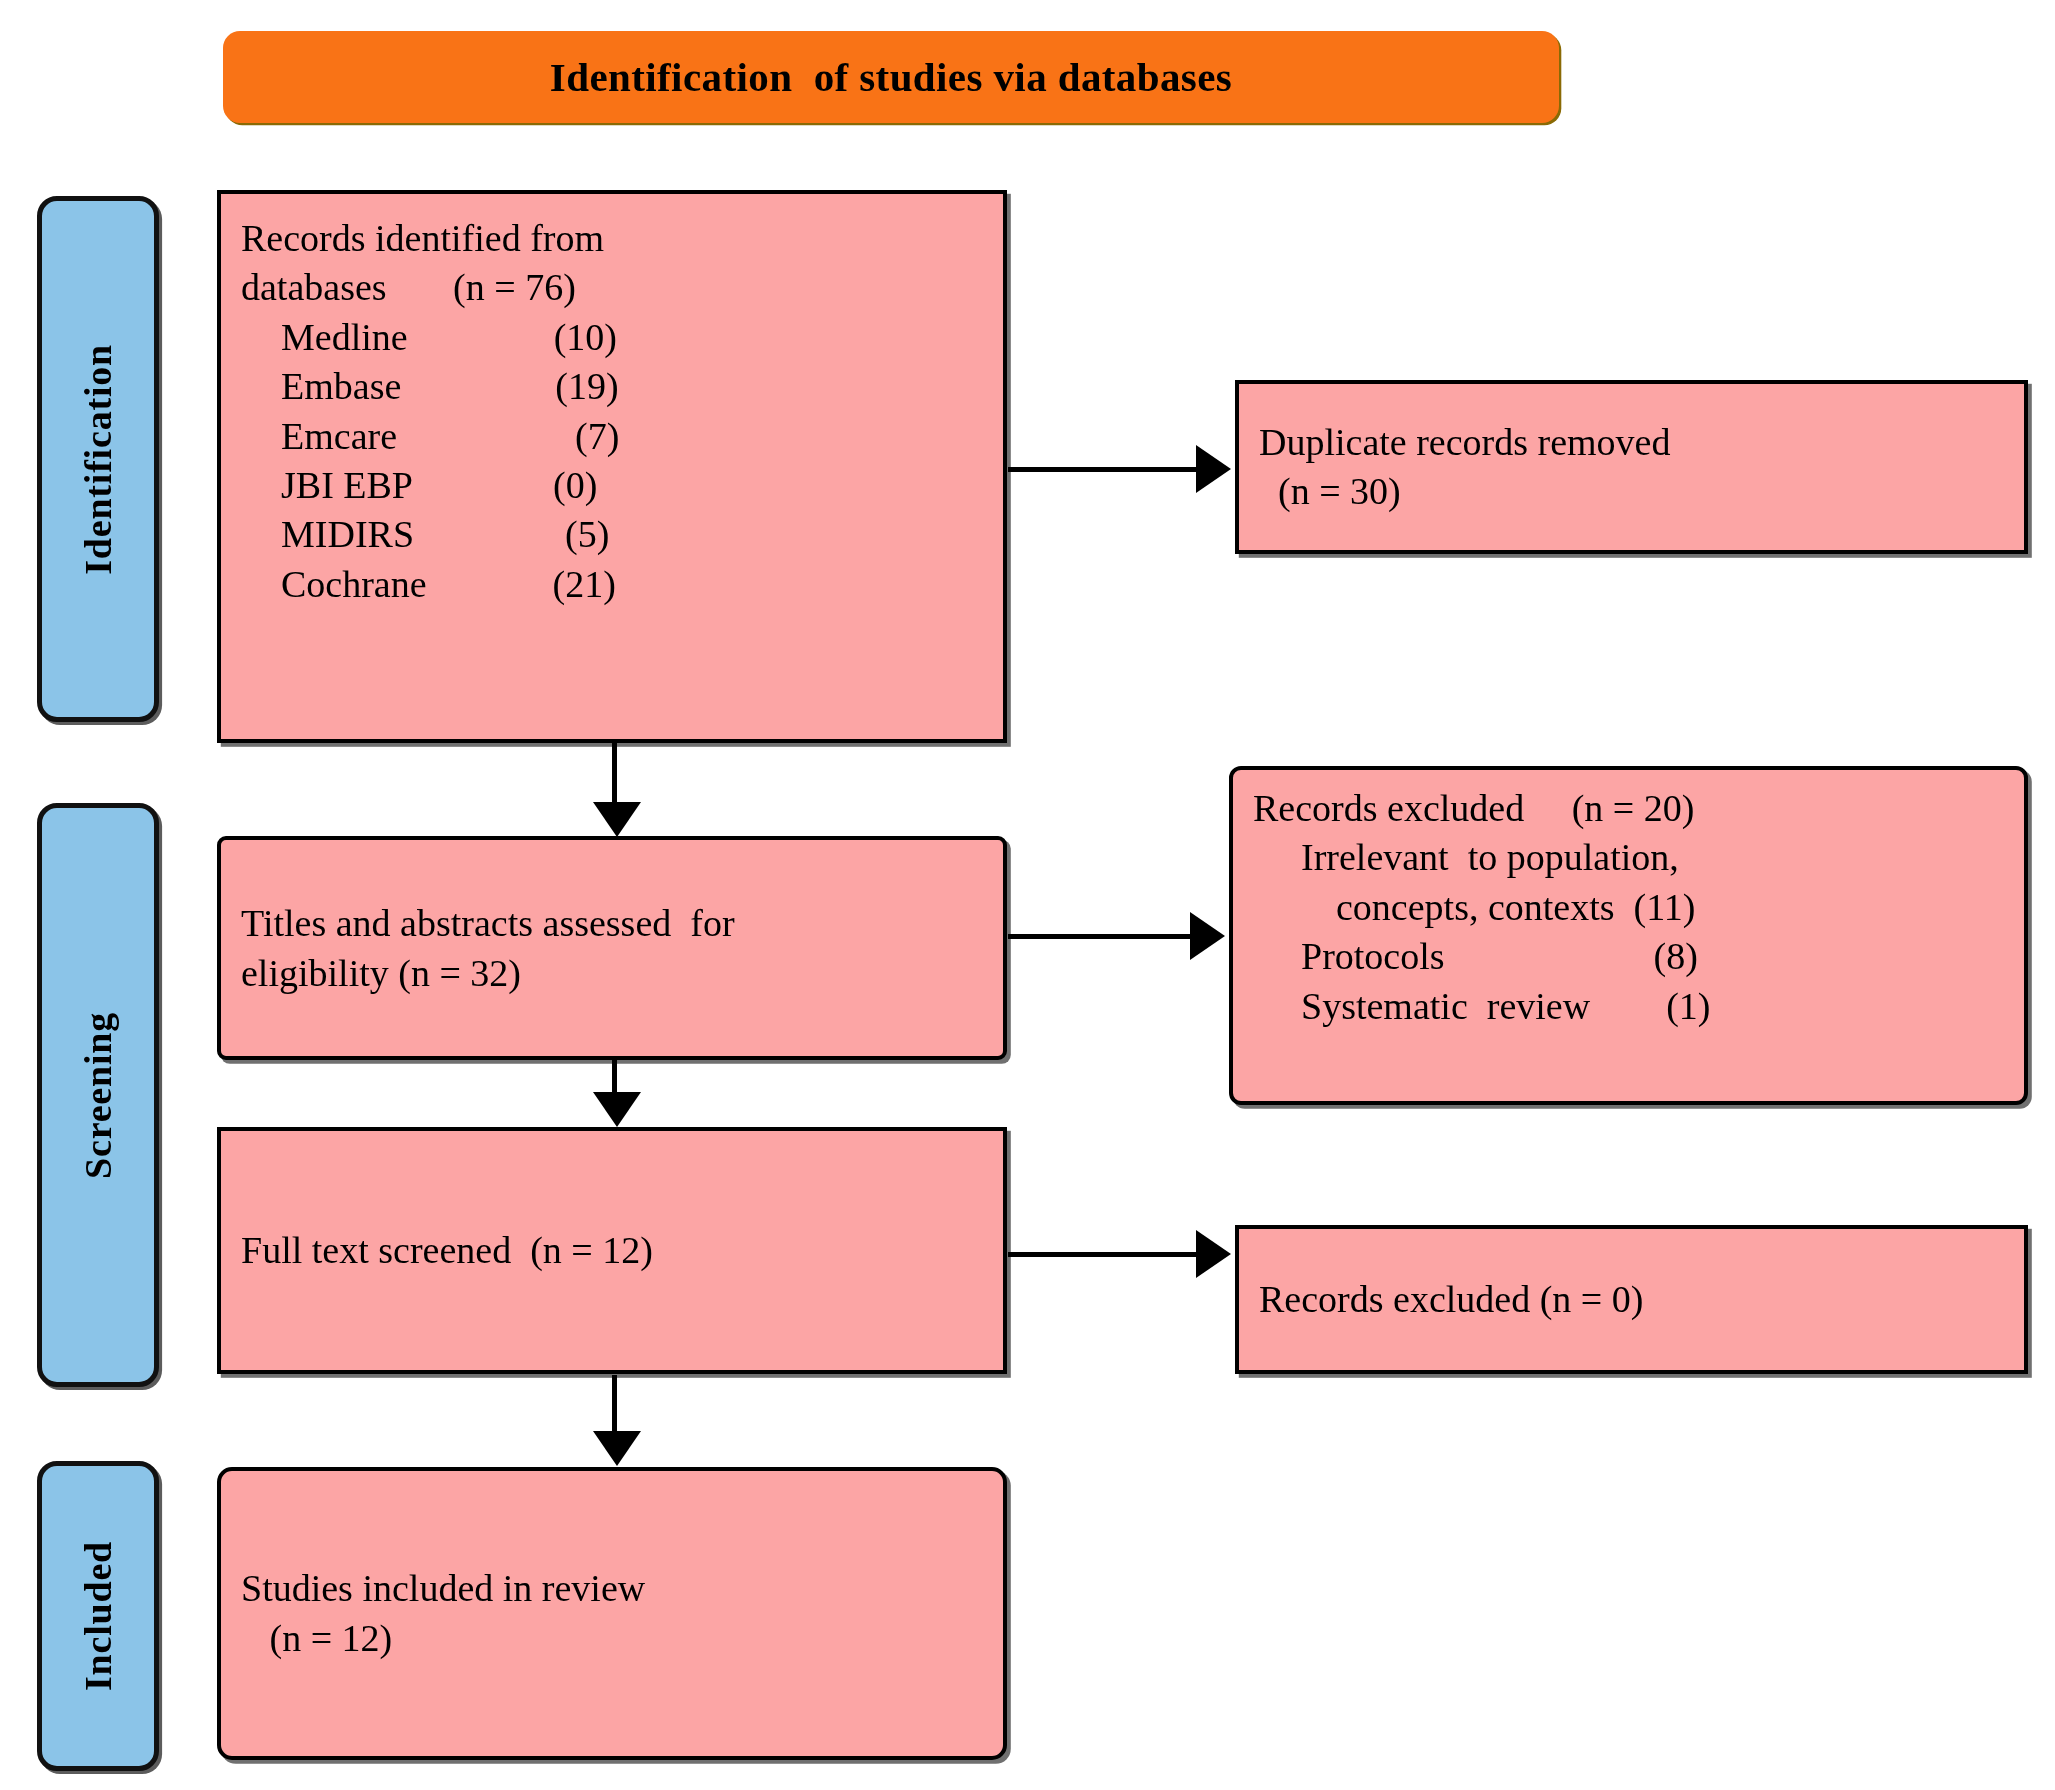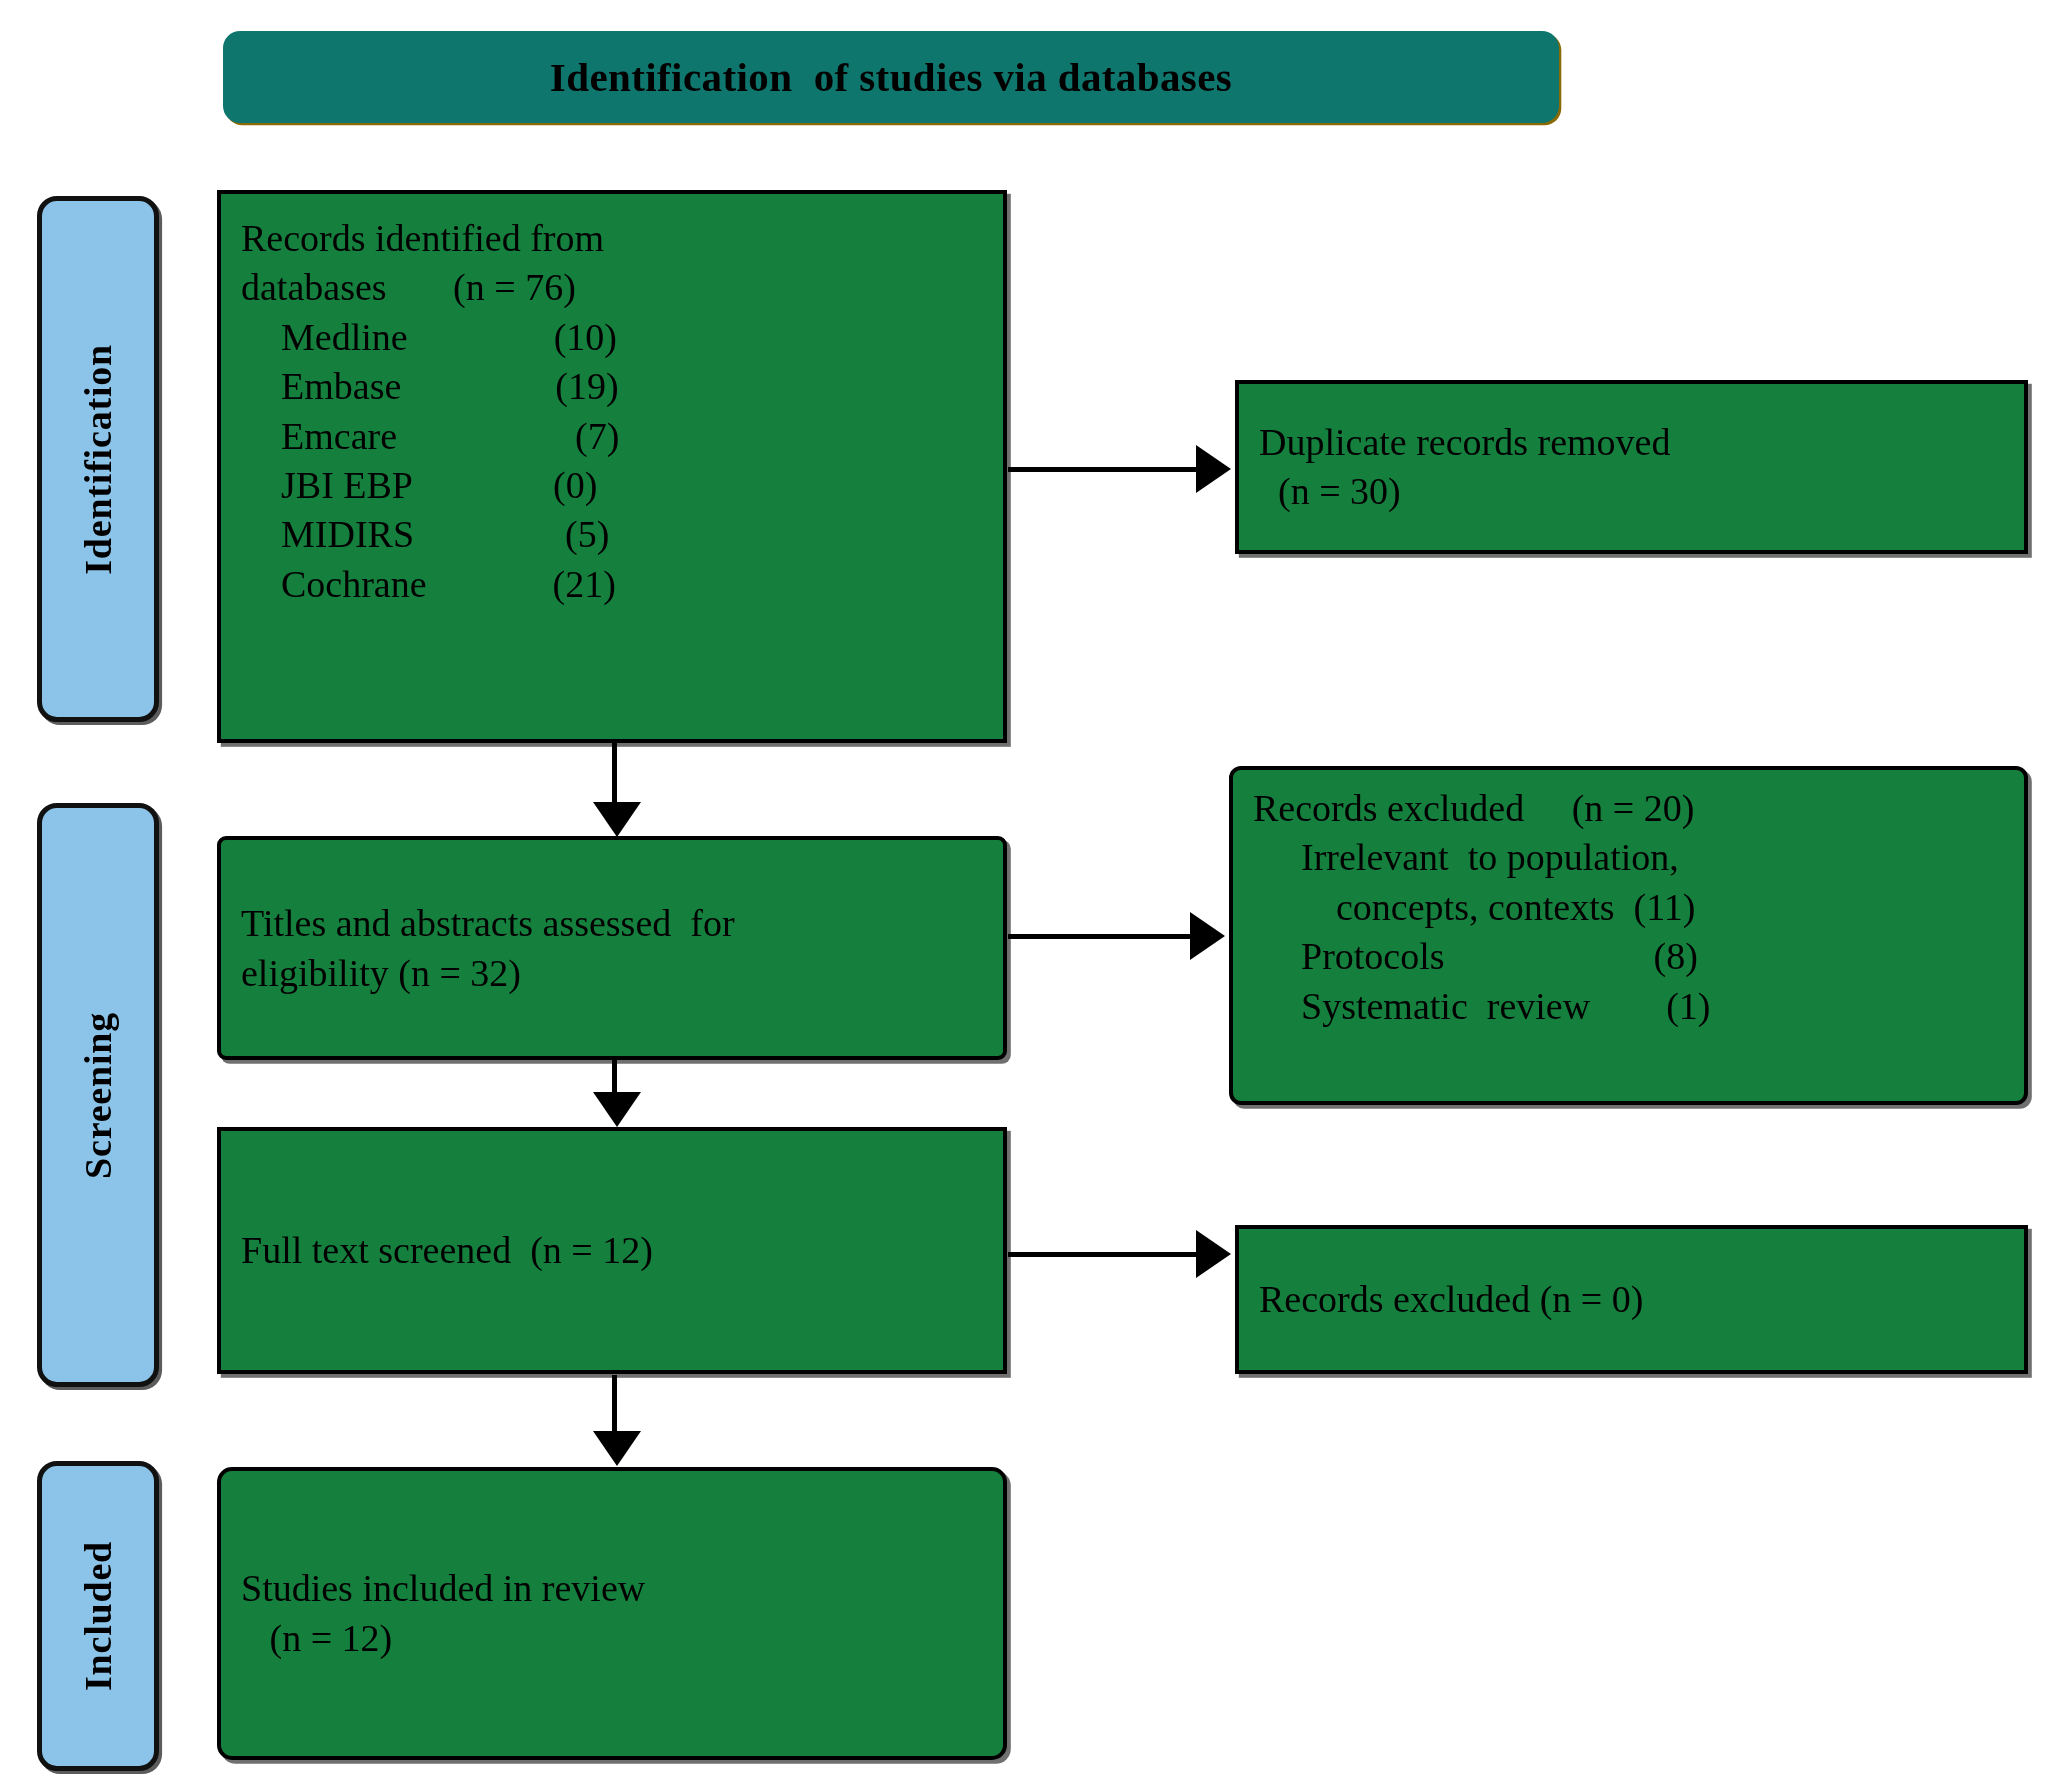--- a/index.html
+++ b/index.html
@@ -2,21 +2,21 @@
 <html style="font-size:12.3px"><head>
 <meta charset="utf-8">
 <style>
   html,body{margin:0;padding:0;background:#ffffff;}
   body{width:2056px;height:1791px;position:relative;overflow:hidden;
        font-family:"Liberation Serif","DejaVu Serif",serif;color:#000;}
 
   
   #banner{
     position:absolute;left:223px;top:31px;width:1336px;height:92px;
-    background:#0f766e;border-radius:17px;
+    background:#f97316;border-radius:17px;
     box-shadow:2.3px 2.3px 0 0 #8a6a04;
     display:flex;align-items:center;justify-content:center;
   }
   #banner .btxt{
     font-weight:bold;font-size:41px;letter-spacing:0.4px;
     white-space:pre;
   }
 
   
   .stage{
@@ -28,21 +28,21 @@
   .stage .vtxt{
     writing-mode:vertical-rl;transform:rotate(180deg);
     font-weight:bold;font-size:38px;letter-spacing:0.8px;white-space:nowrap;
   }
   #stage-identification{top:196px;height:516px;}
   #stage-screening{top:803px;height:574px;}
   #stage-included{top:1461px;height:300px;}
 
   
   .fbox{
-    position:absolute;background:#15803d;border:4.6px solid #000;
+    position:absolute;background:#fca5a5;border:4.6px solid #000;
     box-shadow:3.8px 3.8px 0 0 #707070;
     box-sizing:border-box;
     display:flex;flex-direction:column;justify-content:center;
     padding:6.1px 20px;
   }
   .fbox .ln{font-size:38px;line-height:1.30;white-space:pre;}
   .fbox.mid .ln{line-height:1.32;}
 
   #box-records-identified{left:217px;top:190px;width:790px;height:553px;
       justify-content:flex-start;padding-top:20px;}

